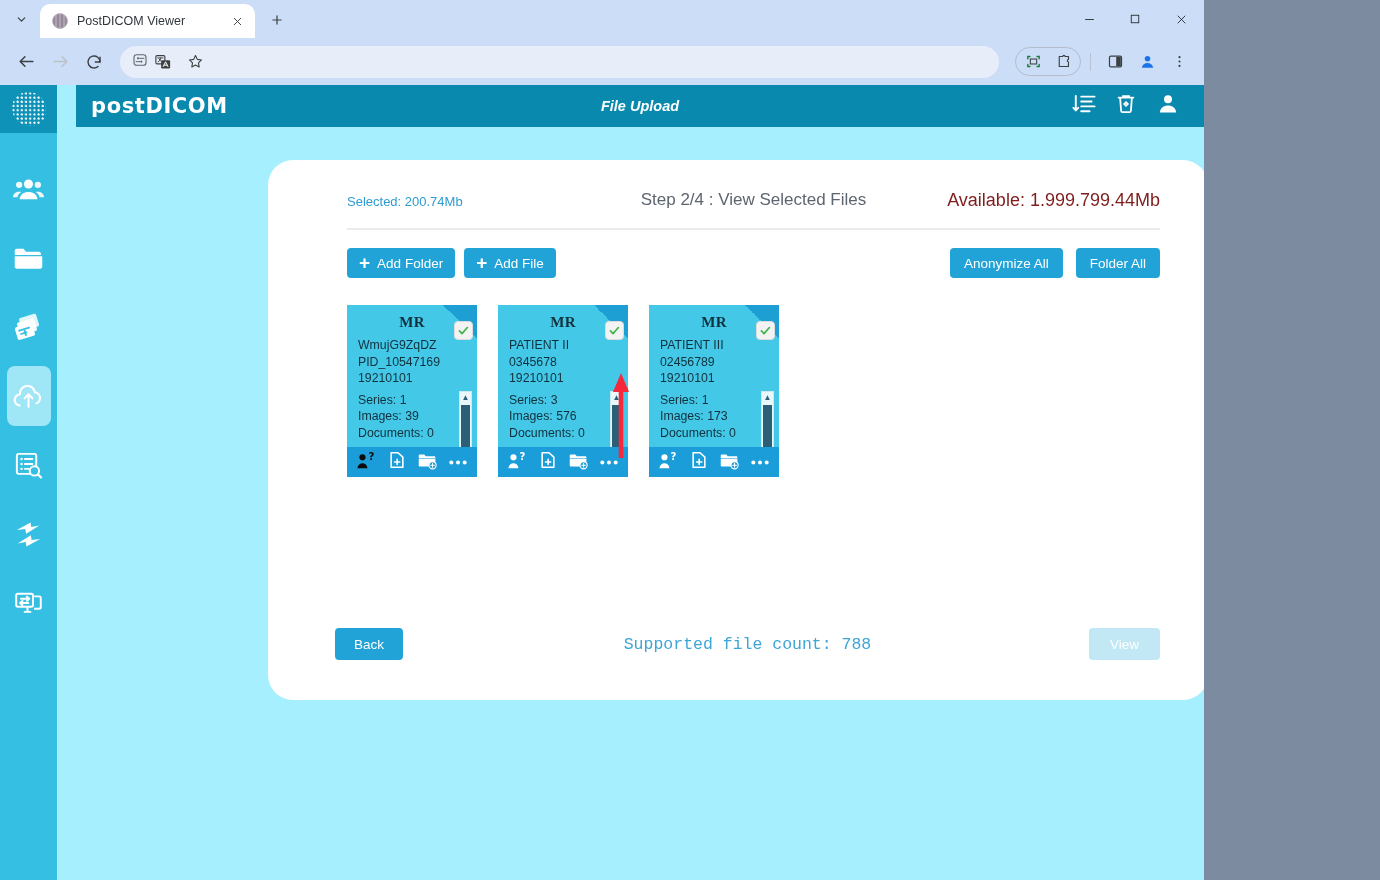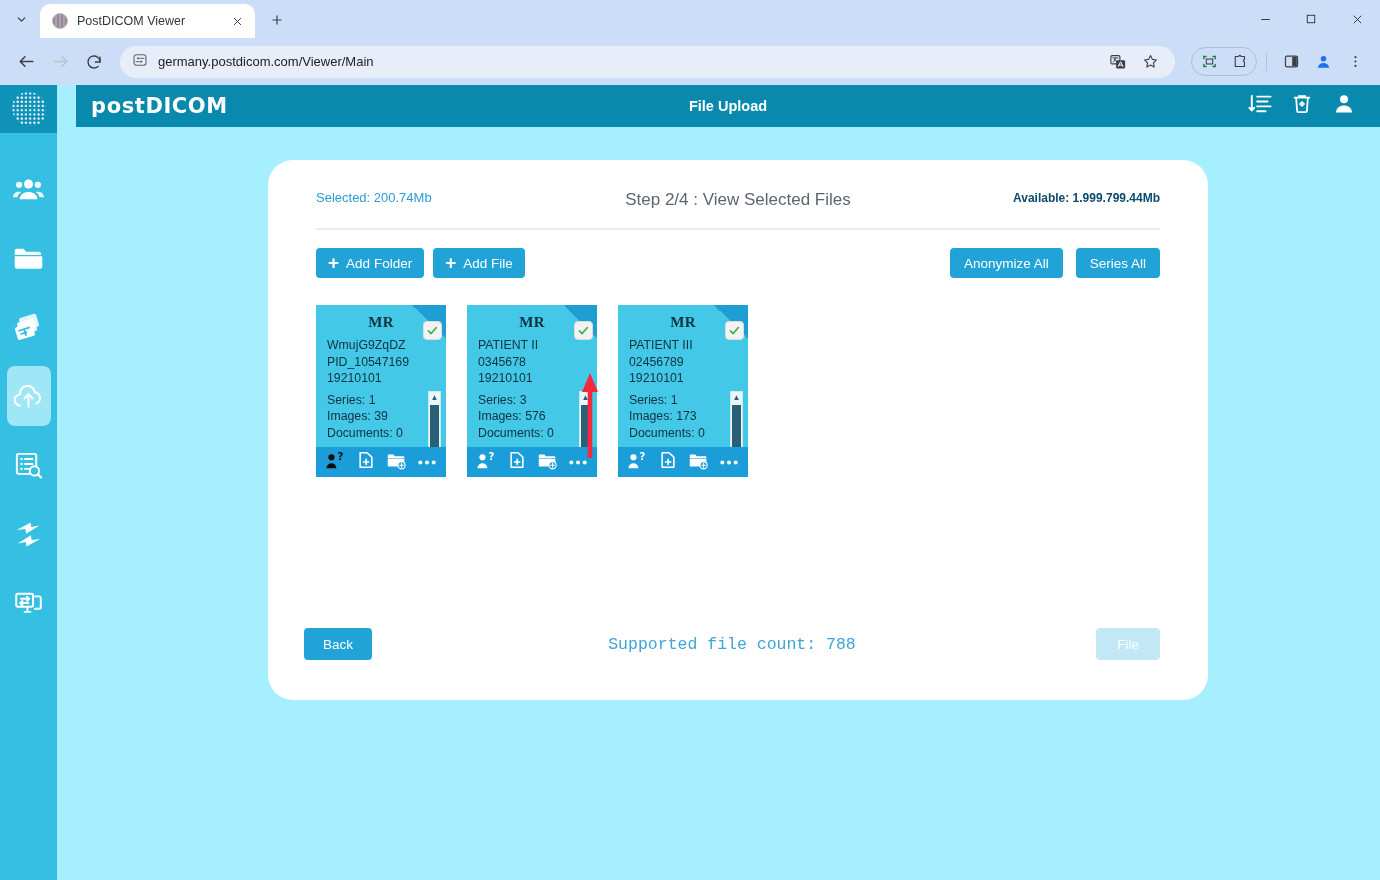--- a/index.html
+++ b/index.html
@@ -3,21 +3,21 @@
 <meta charset="utf-8">
 <style>
   * { margin:0; padding:0; box-sizing:border-box; }
   html,body { width:1380px; height:880px; overflow:hidden; }
   body {
     font-family:"Liberation Sans", sans-serif;
     background:#7d8ba0;
   }
 
   
-  .browser { width:1380px; height:880px; display:flex; flex-direction:column; background:#ccddf7; }
+  .browser { width:1204px; height:880px; display:flex; flex-direction:column; background:#ccddf7; }
 
   
   .tabstrip { height:38px; background:#ccddf7; display:flex; align-items:flex-end; position:relative; padding-left:6px; }
   .tabmenu-btn { width:30px; height:30px; margin-bottom:4px; display:flex; align-items:center; justify-content:center; border-radius:6px; }
   .tabmenu-btn svg { display:block; }
   .tab {
     height:34px; min-width:215px; max-width:215px; background:#fff;
     border-radius:10px 10px 0 0; display:flex; align-items:center;
     padding:0 8px 0 12px; margin-left:4px; position:relative;
   }
@@ -63,37 +63,37 @@
     opacity:.95;
   }
   .side-items { display:flex; flex-direction:column; align-items:center; padding-top:26px; gap:0; width:100%; }
   .side-item { width:44px; height:60px; display:flex; align-items:center; justify-content:center; border-radius:8px; margin-bottom:9px; }
   .side-item.active { background:#9fe6f7; }
 
   
   .appbar { height:42px; background:#0889ad; display:flex; align-items:center; position:relative; }
   .brand { font-size:21px; font-weight:bold; color:#fff; letter-spacing:.6px; margin-left:15px;
            font-family:"DejaVu Sans", sans-serif; }
-  .appbar-title { position:absolute; left:0; right:0; text-align:center; font-size:14.5px; font-weight:bold; color:#fff; pointer-events:none; }
+  .appbar-title { position:absolute; left:0; right:0; text-align:center; font-size:14.5px; font-weight:bold; color:#fff; pointer-events:none;font-style:italic; }
   .appbar-right { margin-left:auto; display:flex; align-items:center; gap:18px; padding-right:24px; }
 
   
   .mainwrap { flex:1 1 auto; display:flex; flex-direction:column; min-width:0;margin-left:19px; }
   .content { flex:1 1 auto; background:#a6efff; position:relative; }
 
   .card {
     position:absolute; left:192px; top:33px; width:940px; height:540px;
-    background:#fff; border-radius:25px;
+    background:#fff; border-radius:25px;padding-left:31px;
   }
   .card-inner { padding:30px 48px 0 48px; position:relative; height:100%; }
 
   .meta-row { display:flex; align-items:baseline; position:relative; height:30px; }
   .meta-left { font-size:13px; color:#2d9cd0; }
   .meta-center { position:absolute; left:0; right:0; text-align:center; font-size:17px; color:#5d6570; }
-  .meta-right { margin-left:auto; font-size:12px; color:#0c4a6e;font-weight:bold; }
+  .meta-right { margin-left:auto; font-size:18px; color:#7f1d1d; }
   .hrule { height:2px; background:#ebebeb; margin-top:8px; }
 
   .btn-row { display:flex; align-items:center; margin-top:18px; }
   .btn {
     background:#22a3d8; color:#fff; border:none; border-radius:4px;
     font-size:13.5px; font-family:"Liberation Sans", sans-serif;
     height:30px; display:inline-flex; align-items:center; gap:7px; padding:0 12px;
     white-space:nowrap;
   }
   .btn.plain { padding:0 14px; }
@@ -204,21 +204,20 @@
     <div class="omnibox">
       <span>
         <svg width="16" height="16" viewBox="0 0 24 24">
           <rect x="3" y="4" width="18" height="16" rx="4" fill="none" stroke="#5f6368" stroke-width="1.6"></rect>
           <circle cx="9" cy="9.5" r="1.6" fill="#5f6368"></circle>
             <path d="M11.5 9.5H18" stroke="#5f6368" stroke-width="1.5" stroke-linecap="round"></path>
           <circle cx="14" cy="14.5" r="1.6" fill="#5f6368"></circle>
             <path d="M6 14.5h5.5" stroke="#5f6368" stroke-width="1.5" stroke-linecap="round"></path>
         </svg>
       </span>
-      <span class="url" title="germany.postdicom.com/Viewer/Main">germany.postdicom.com/Viewer/Main</span>
       <span class="ob-right">
         <span class="tb-icon">
           <svg width="18" height="18" viewBox="0 0 24 24">
             <rect x="2.5" y="3.5" width="12" height="11" rx="1.6" fill="none" stroke="#3c4043" stroke-width="1.5"></rect>
             <path d="M5 6.6h7M8.5 6.6v1.2c0 2-1.4 3.3-3 3.9M7.2 8.4c.6 1.8 2.2 2.9 3.9 3.3" fill="none" stroke="#3c4043" stroke-width="1.3" stroke-linecap="round"></path>
             <rect x="9.5" y="9.5" width="12" height="11" rx="1.6" fill="#3c4043"></rect>
             <path d="M12.4 18l3-6.3 3.1 6.3M13.4 16.2h4" fill="none" stroke="#fff" stroke-width="1.3" stroke-linecap="round"></path>
           </svg>
         </span>
         <span class="tb-icon">
@@ -399,21 +398,21 @@
               <button class="btn">
                 <span class="plus">+</span>
                 <span>Add File</span>
               </button>
 
               <span class="right-group">
                 <button class="btn plain">
                   <span>Anonymize All</span>
                 </button>
                 <button class="btn plain">
-                  <span>Series All</span>
+                  <span>Folder All</span>
                 </button>
               </span>
             </div>
 
             <div class="files">
 
               <div class="fcard">
                 <div class="fcard-body">
                   <div class="fcard-type">MR</div>
                   <div class="fold"></div>
@@ -585,21 +584,21 @@
 
             <div class="arrow">
               <svg width="18" height="85" viewBox="0 0 18 85">
                 <path d="M9 0 L17 19 L11.3 19 L11.3 85 L6.7 85 L6.7 19 L1 19 Z" fill="#f5283c"></path>
               </svg>
             </div>
 
             <div class="footer">
               <button class="btn-back">Back</button>
               <div class="footer-center">Supported file count: 788</div>
-              <button class="btn-next sp">File</button>
+              <button class="btn-next sp">View</button>
             </div>
 
           </div>
         </div>
 
       </div>
     </div>
   </div>
 </div>
 

